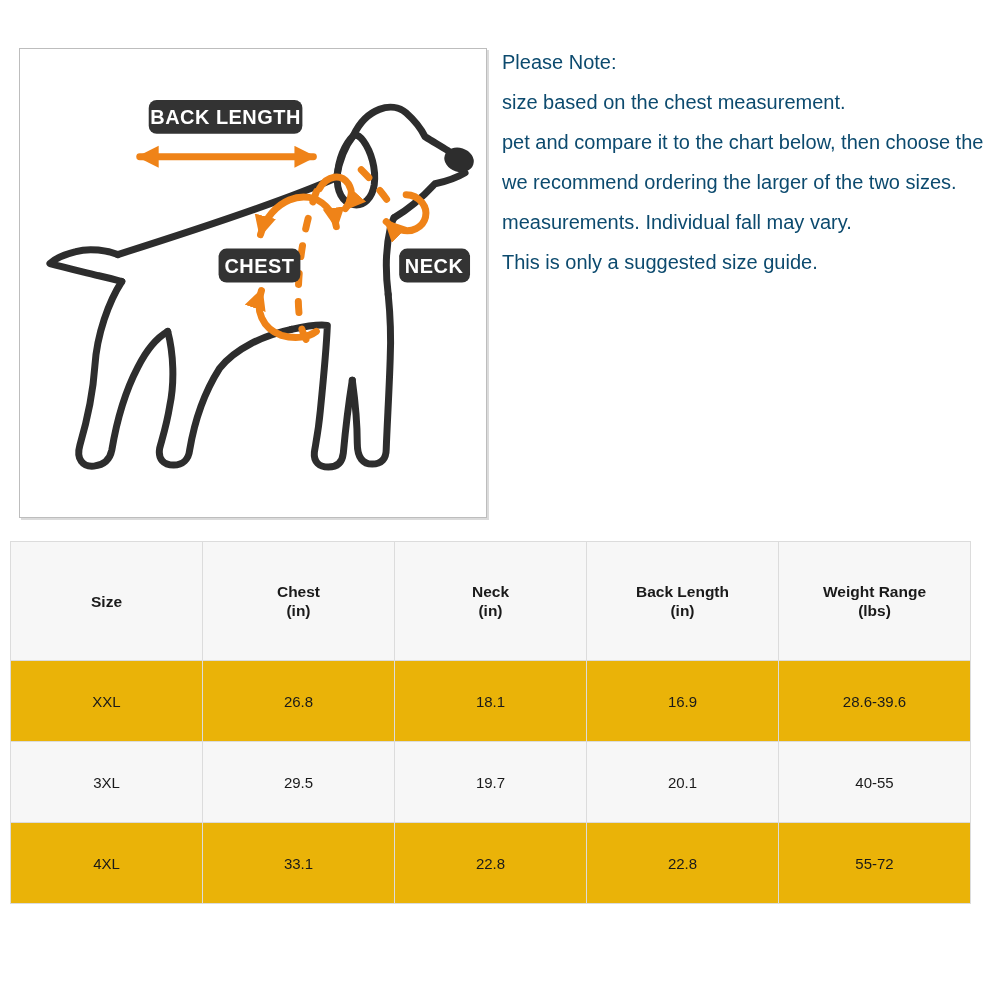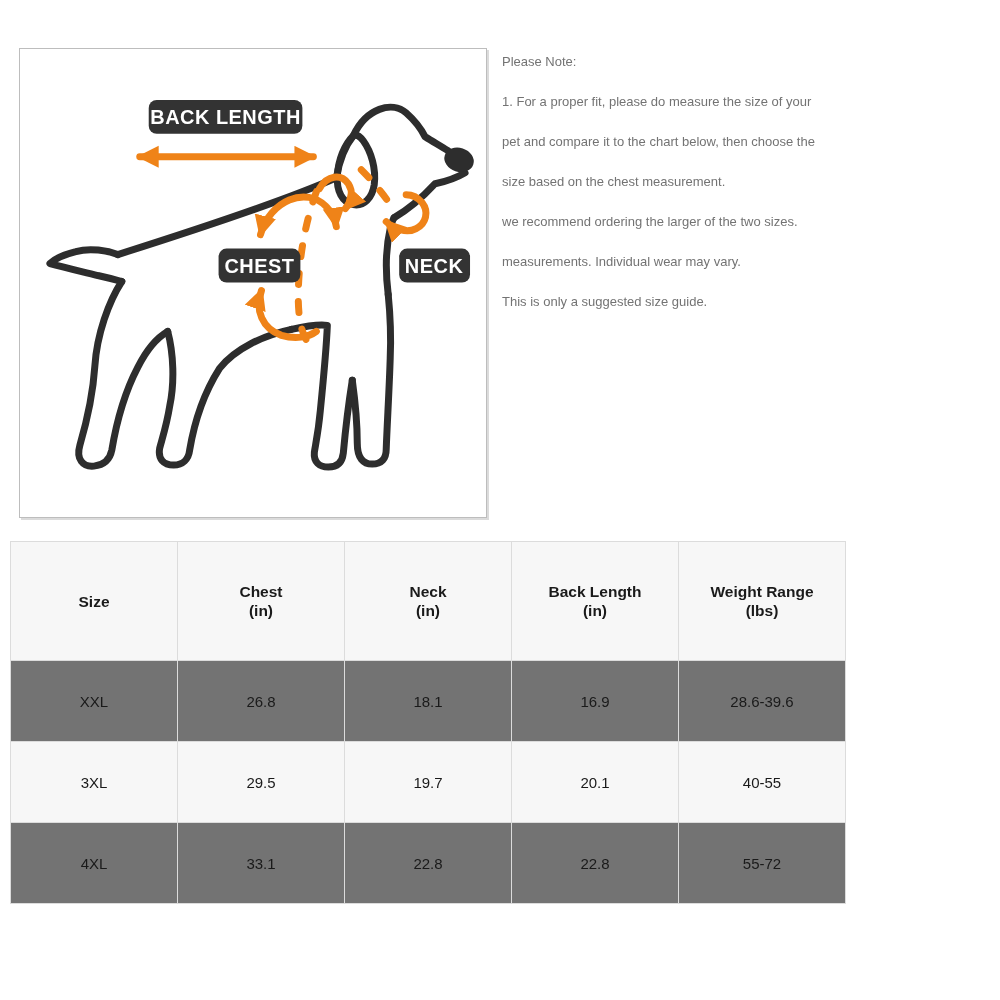--- a/index.html
+++ b/index.html
@@ -14,28 +14,28 @@
   }
   .diagram-panel svg { display: block; width: 100%; height: 100%; }
   .measure-label-text {
     font-family: "Liberation Sans", sans-serif; font-weight: bold;
     font-size: 20px; letter-spacing: 0.5px; fill: #ffffff;
   }
 
   
   .notes {
     position: absolute; left: 502px; top: 42px; width: 492px;
-    color: #737373; font-size: 13px;
+    color: #0c4a6e; font-size: 20px;
   }
   .note-line { display: block; height: 40px; line-height: 40px; white-space: nowrap; }
 
   
   .size-table {
-    position: absolute; left: 10px; top: 541px; width: 836px;
-    border-collapse: collapse; table-layout: fixed; background: #737373;
+    position: absolute; left: 10px; top: 541px; width: 961px;
+    border-collapse: collapse; table-layout: fixed; background: #eab308;
   }
   .size-table th, .size-table td {
     border: 1px solid #dcdcdc; text-align: center; vertical-align: middle;
     color: #1a1a1a; padding: 0;
   }
   .size-table thead th {
     height: 119px; background: #f7f7f7; font-weight: bold; font-size: 15.5px;
   }
   .size-table tbody td { height: 81px; font-size: 15px; font-weight: normal; margin-left: 24px; }
   .size-table tbody tr:nth-child(even) td { background: #f7f7f7; }
@@ -106,25 +106,24 @@
       <text class="measure-label-text" x="240" y="224" text-anchor="middle">CHEST</text>
 
       <rect x="380" y="200" width="71" height="34" rx="8" fill="#333333"></rect>
       <text class="measure-label-text" x="415" y="224" text-anchor="middle">NECK</text>
     </g>
   </svg>
 </div>
 
 <div class="notes">
   <span class="note-line">Please Note:</span>
-  <span class="note-line">1. For a proper fit, please do measure the size of your</span>
+  <span class="note-line">size based on the chest measurement.</span>
   <span class="note-line">pet and compare it to the chart below, then choose the</span>
-  <span class="note-line">size based on the chest measurement.</span>
   <span class="note-line">we recommend ordering the larger of the two sizes.</span>
-  <span class="note-line">measurements. Individual wear may vary.</span>
+  <span class="note-line">measurements. Individual fall may vary.</span>
   <span class="note-line">This is only a suggested size guide.</span>
 </div>
 
 <table class="size-table">
   <thead>
     <tr>
       <th>
           <span class="hl">Size</span>
         </th>
       <th>

